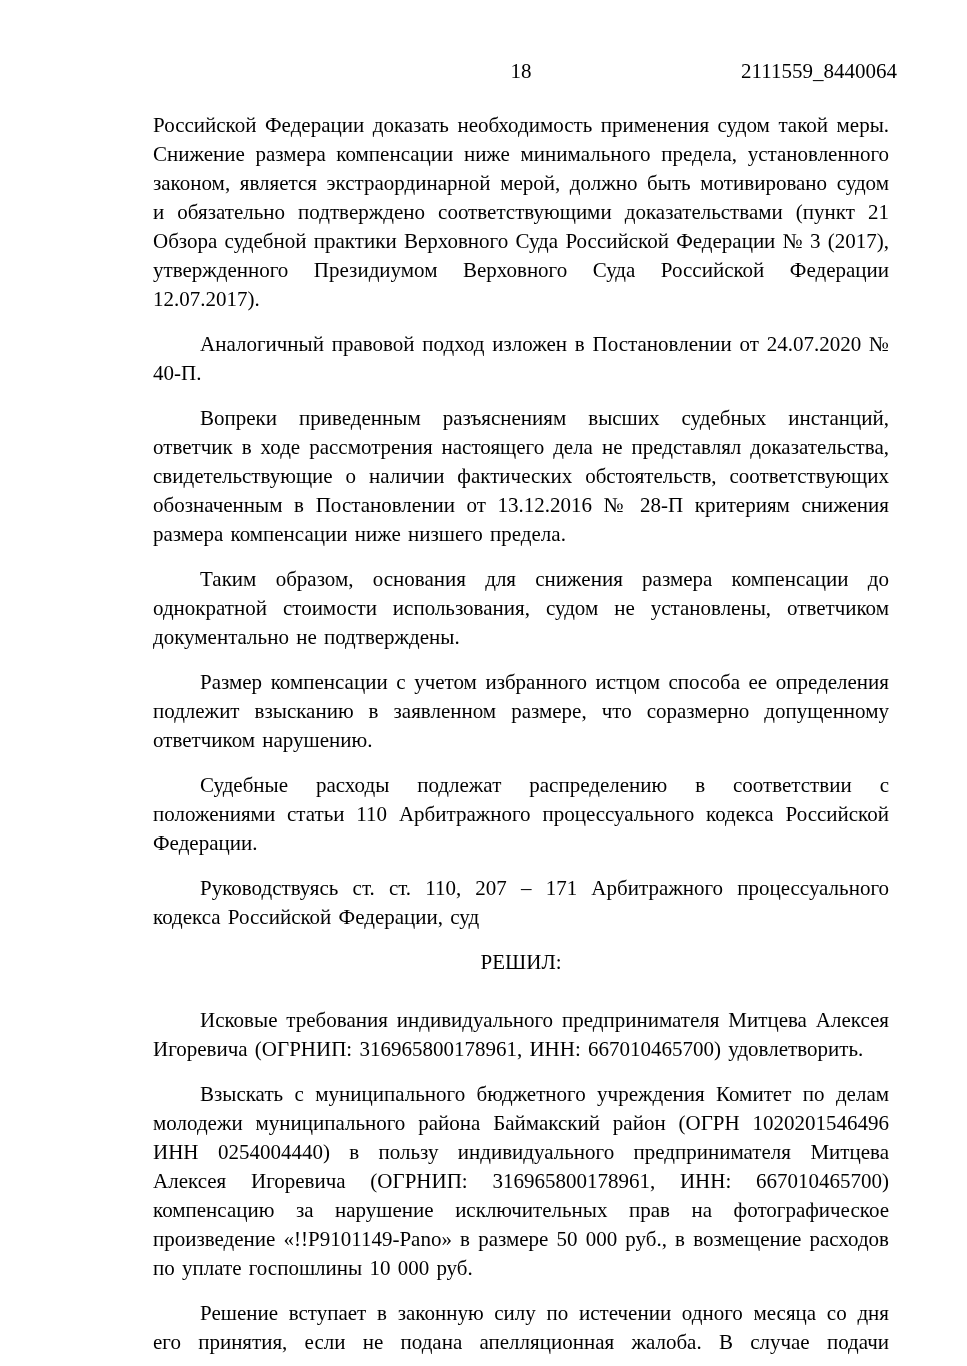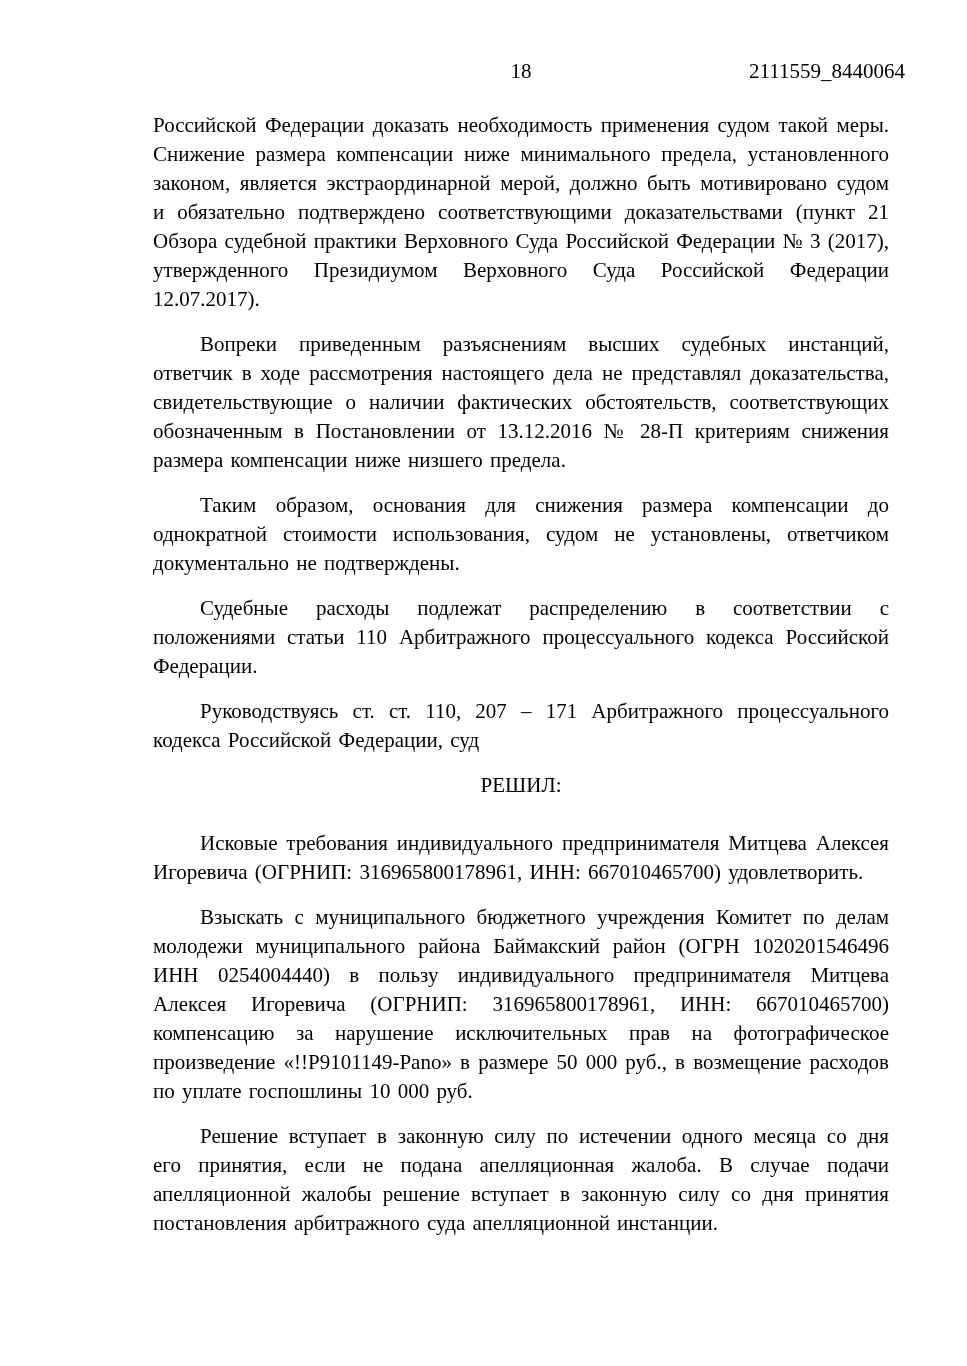--- a/index.html
+++ b/index.html
@@ -26,21 +26,21 @@
     margin-bottom: 25px;
   }
   .page-number {
     position: absolute;
     left: 50%;
     transform: translateX(-50%);
     top: 0;
   }
   .doc-id {
     position: absolute;
-    right: 0;
+    right: 8px;
     top: 0;
   }
   .page-body p.para {
     margin: 16px;
     text-align: justify;
     text-indent: 47px;
     word-spacing: 2px;
   }
   .body-paragraphs p.para:first-child {
     text-indent: 0;
@@ -55,22 +55,24 @@
 
 <div class="page">
   <div class="page-header">
     <span class="page-number">18</span>
     <span class="doc-id">2111559_8440064</span>
   </div>
 
   <div class="page-body">
     <div class="body-paragraphs">
         <p class="para">Российской Федерации доказать необходимость применения судом такой меры. Снижение размера компенсации ниже минимального предела, установленного законом, является экстраординарной мерой, должно быть мотивировано судом и обязательно подтверждено соответствующими доказательствами (пункт 21 Обзора судебной практики Верховного Суда Российской Федерации № 3 (2017), утвержденного Президиумом Верховного Суда Российской Федерации 12.07.2017).</p>
+        <p class="para">Аналогичный правовой подход изложен в Постановлении от 24.07.2020 № 40-П.</p>
         <p class="para">Вопреки приведенным разъяснениям высших судебных инстанций, ответчик в ходе рассмотрения настоящего дела не представлял доказательства, свидетельствующие о наличии фактических обстоятельств, соответствующих обозначенным в Постановлении от 13.12.2016 № 28-П критериям снижения размера компенсации ниже низшего предела.</p>
         <p class="para">Таким образом, основания для снижения размера компенсации до однократной стоимости использования, судом не установлены, ответчиком документально не подтверждены.</p>
+        <p class="para">Размер компенсации с учетом избранного истцом способа ее определения подлежит взысканию в заявленном размере, что соразмерно допущенному ответчиком нарушению.</p>
         <p class="para">Судебные расходы подлежат распределению в соответствии с положениями статьи 110 Арбитражного процессуального кодекса Российской Федерации.</p>
         <p class="para">Руководствуясь ст. ст. 110, 207 – 171 Арбитражного процессуального кодекса Российской Федерации, суд</p>
       </div>
 
     <div class="resolution-heading">РЕШИЛ:</div>
 
     <div class="resolution-paragraphs">
         <p class="para">Исковые требования индивидуального предпринимателя Митцева Алексея Игоревича (ОГРНИП: 316965800178961, ИНН: 667010465700) удовлетворить.</p>
         <p class="para">Взыскать с муниципального бюджетного учреждения  Комитет по делам молодежи муниципального района Баймакский район (ОГРН 1020201546496 ИНН 0254004440) в пользу индивидуального предпринимателя Митцева Алексея Игоревича (ОГРНИП: 316965800178961, ИНН: 667010465700) компенсацию за нарушение исключительных прав на фотографическое произведение «!!P9101149-Pano» в размере 50 000 руб., в возмещение расходов по уплате госпошлины 10 000 руб.</p>
         <p class="para">Решение вступает в законную силу по истечении одного месяца со дня его принятия, если не подана апелляционная жалоба. В случае подачи апелляционной жалобы решение вступает в законную силу со дня принятия постановления арбитражного суда апелляционной инстанции.</p>

